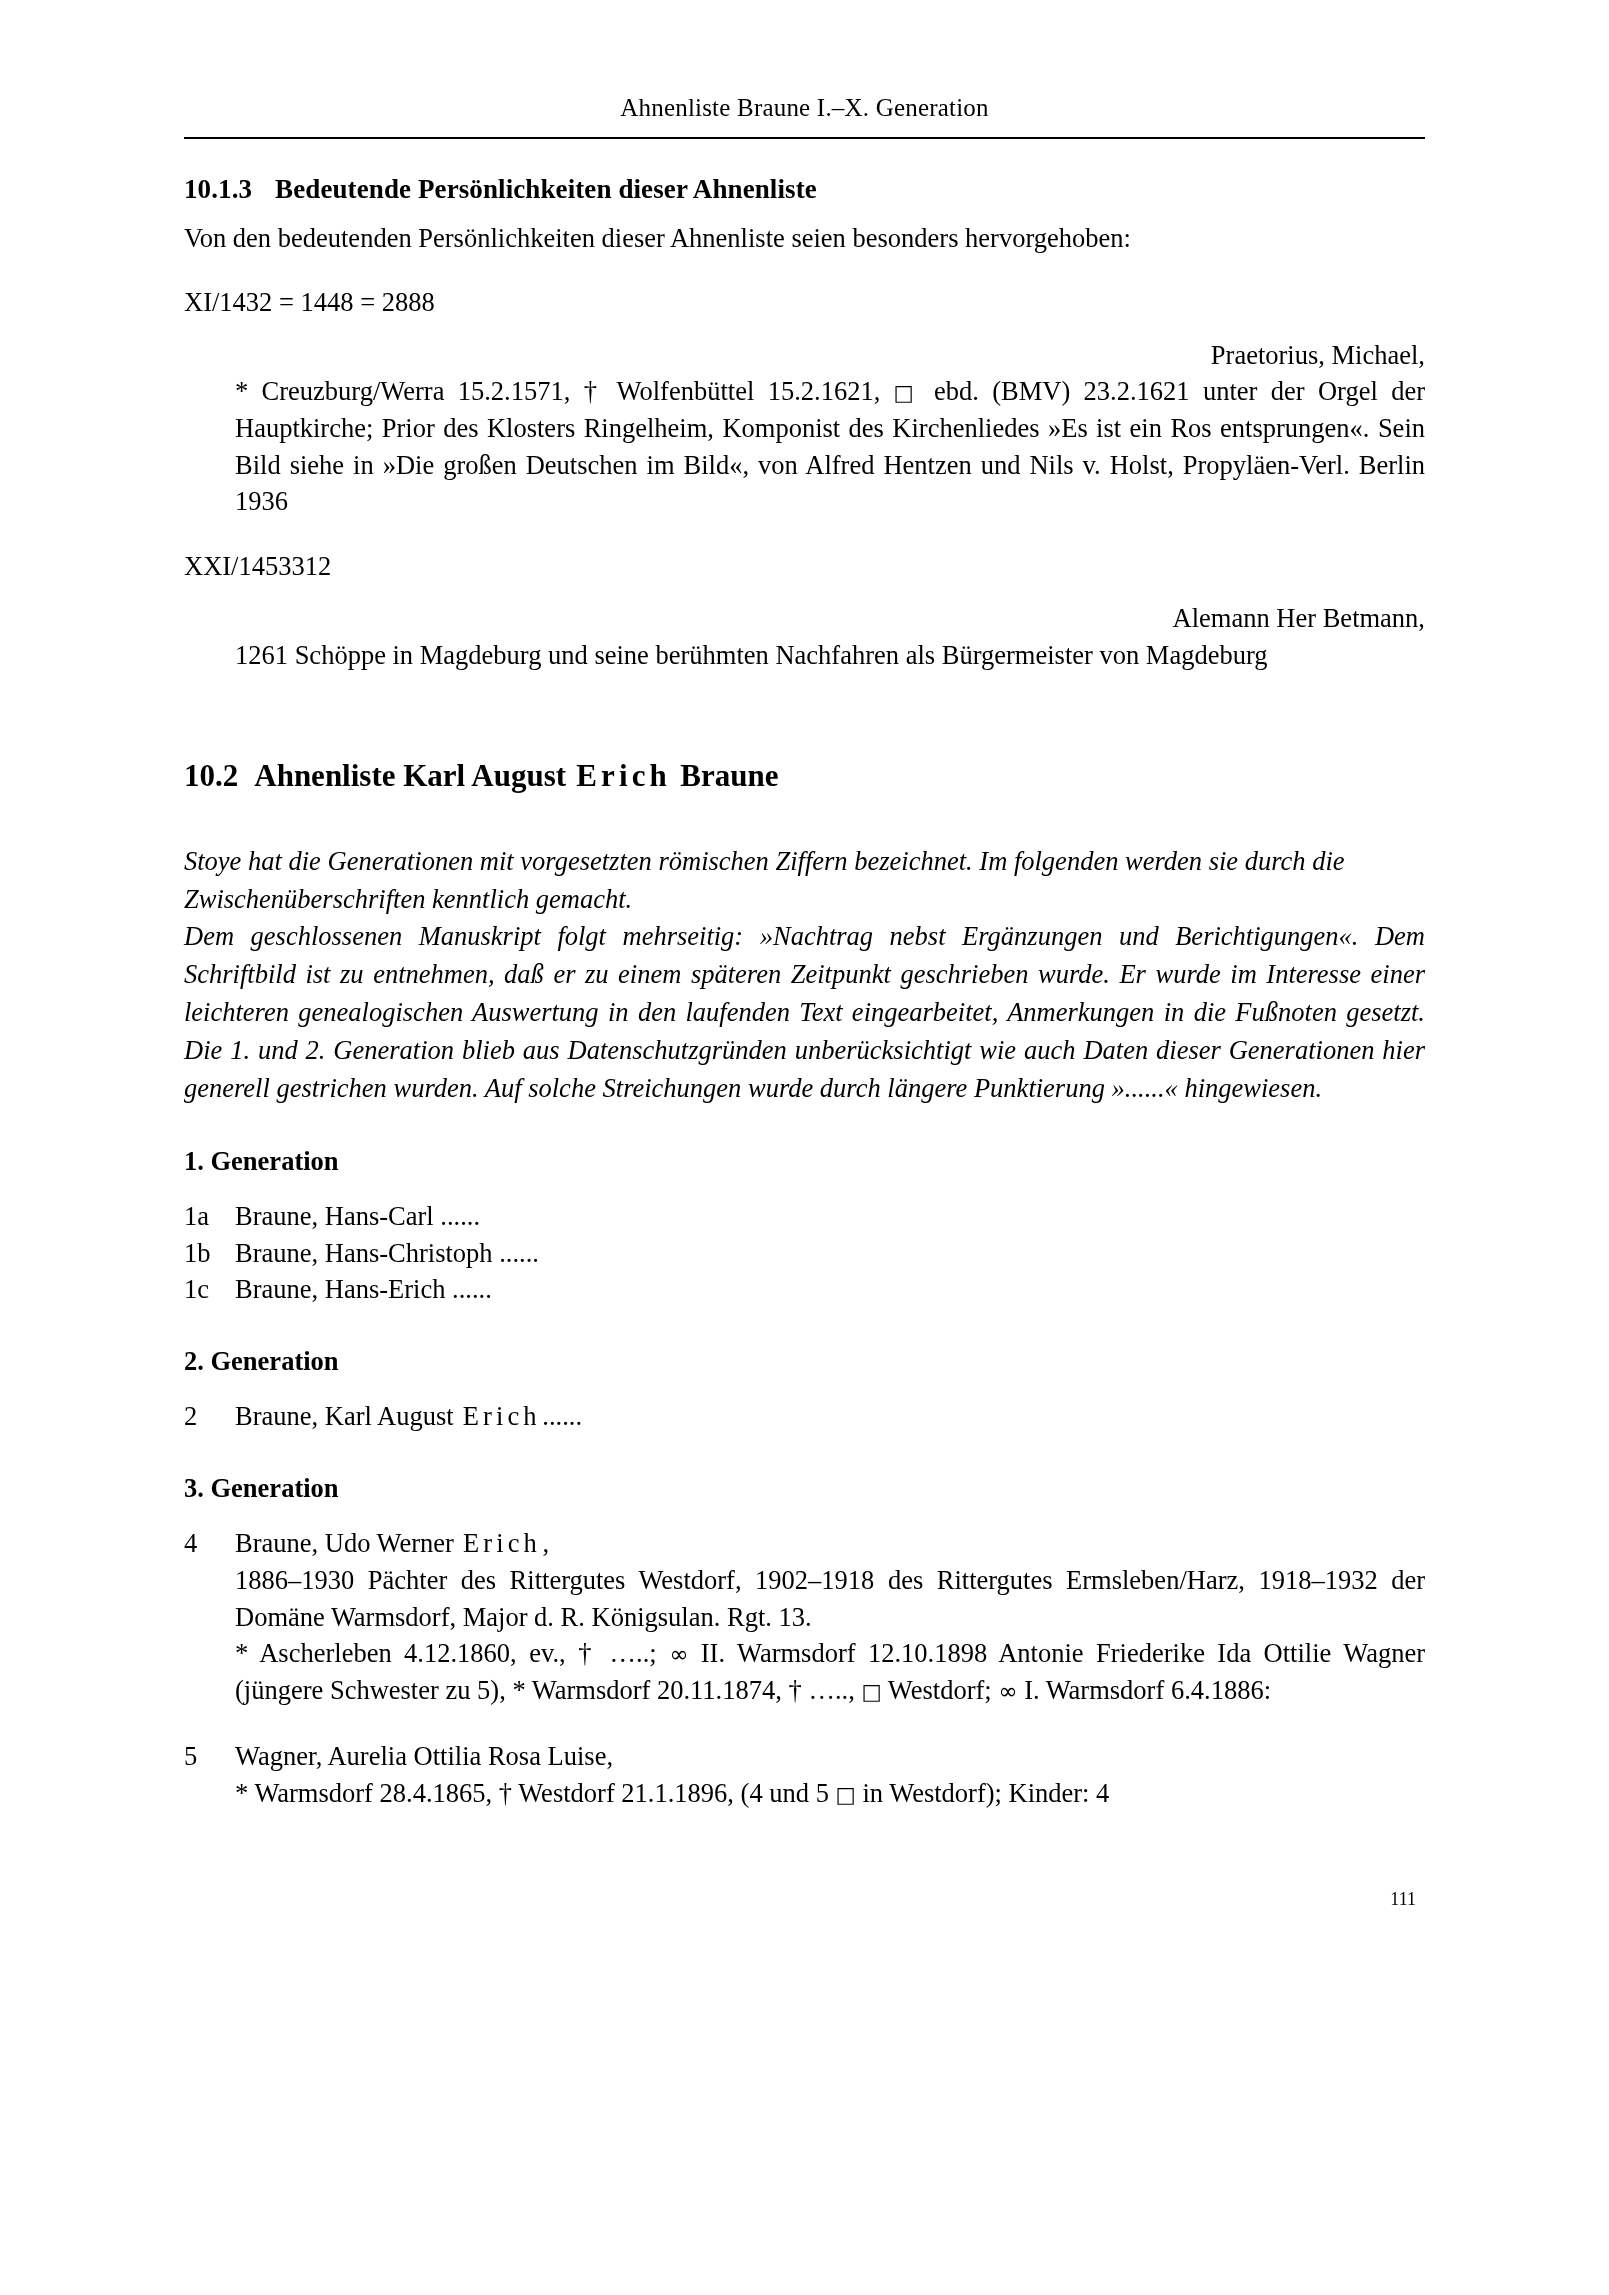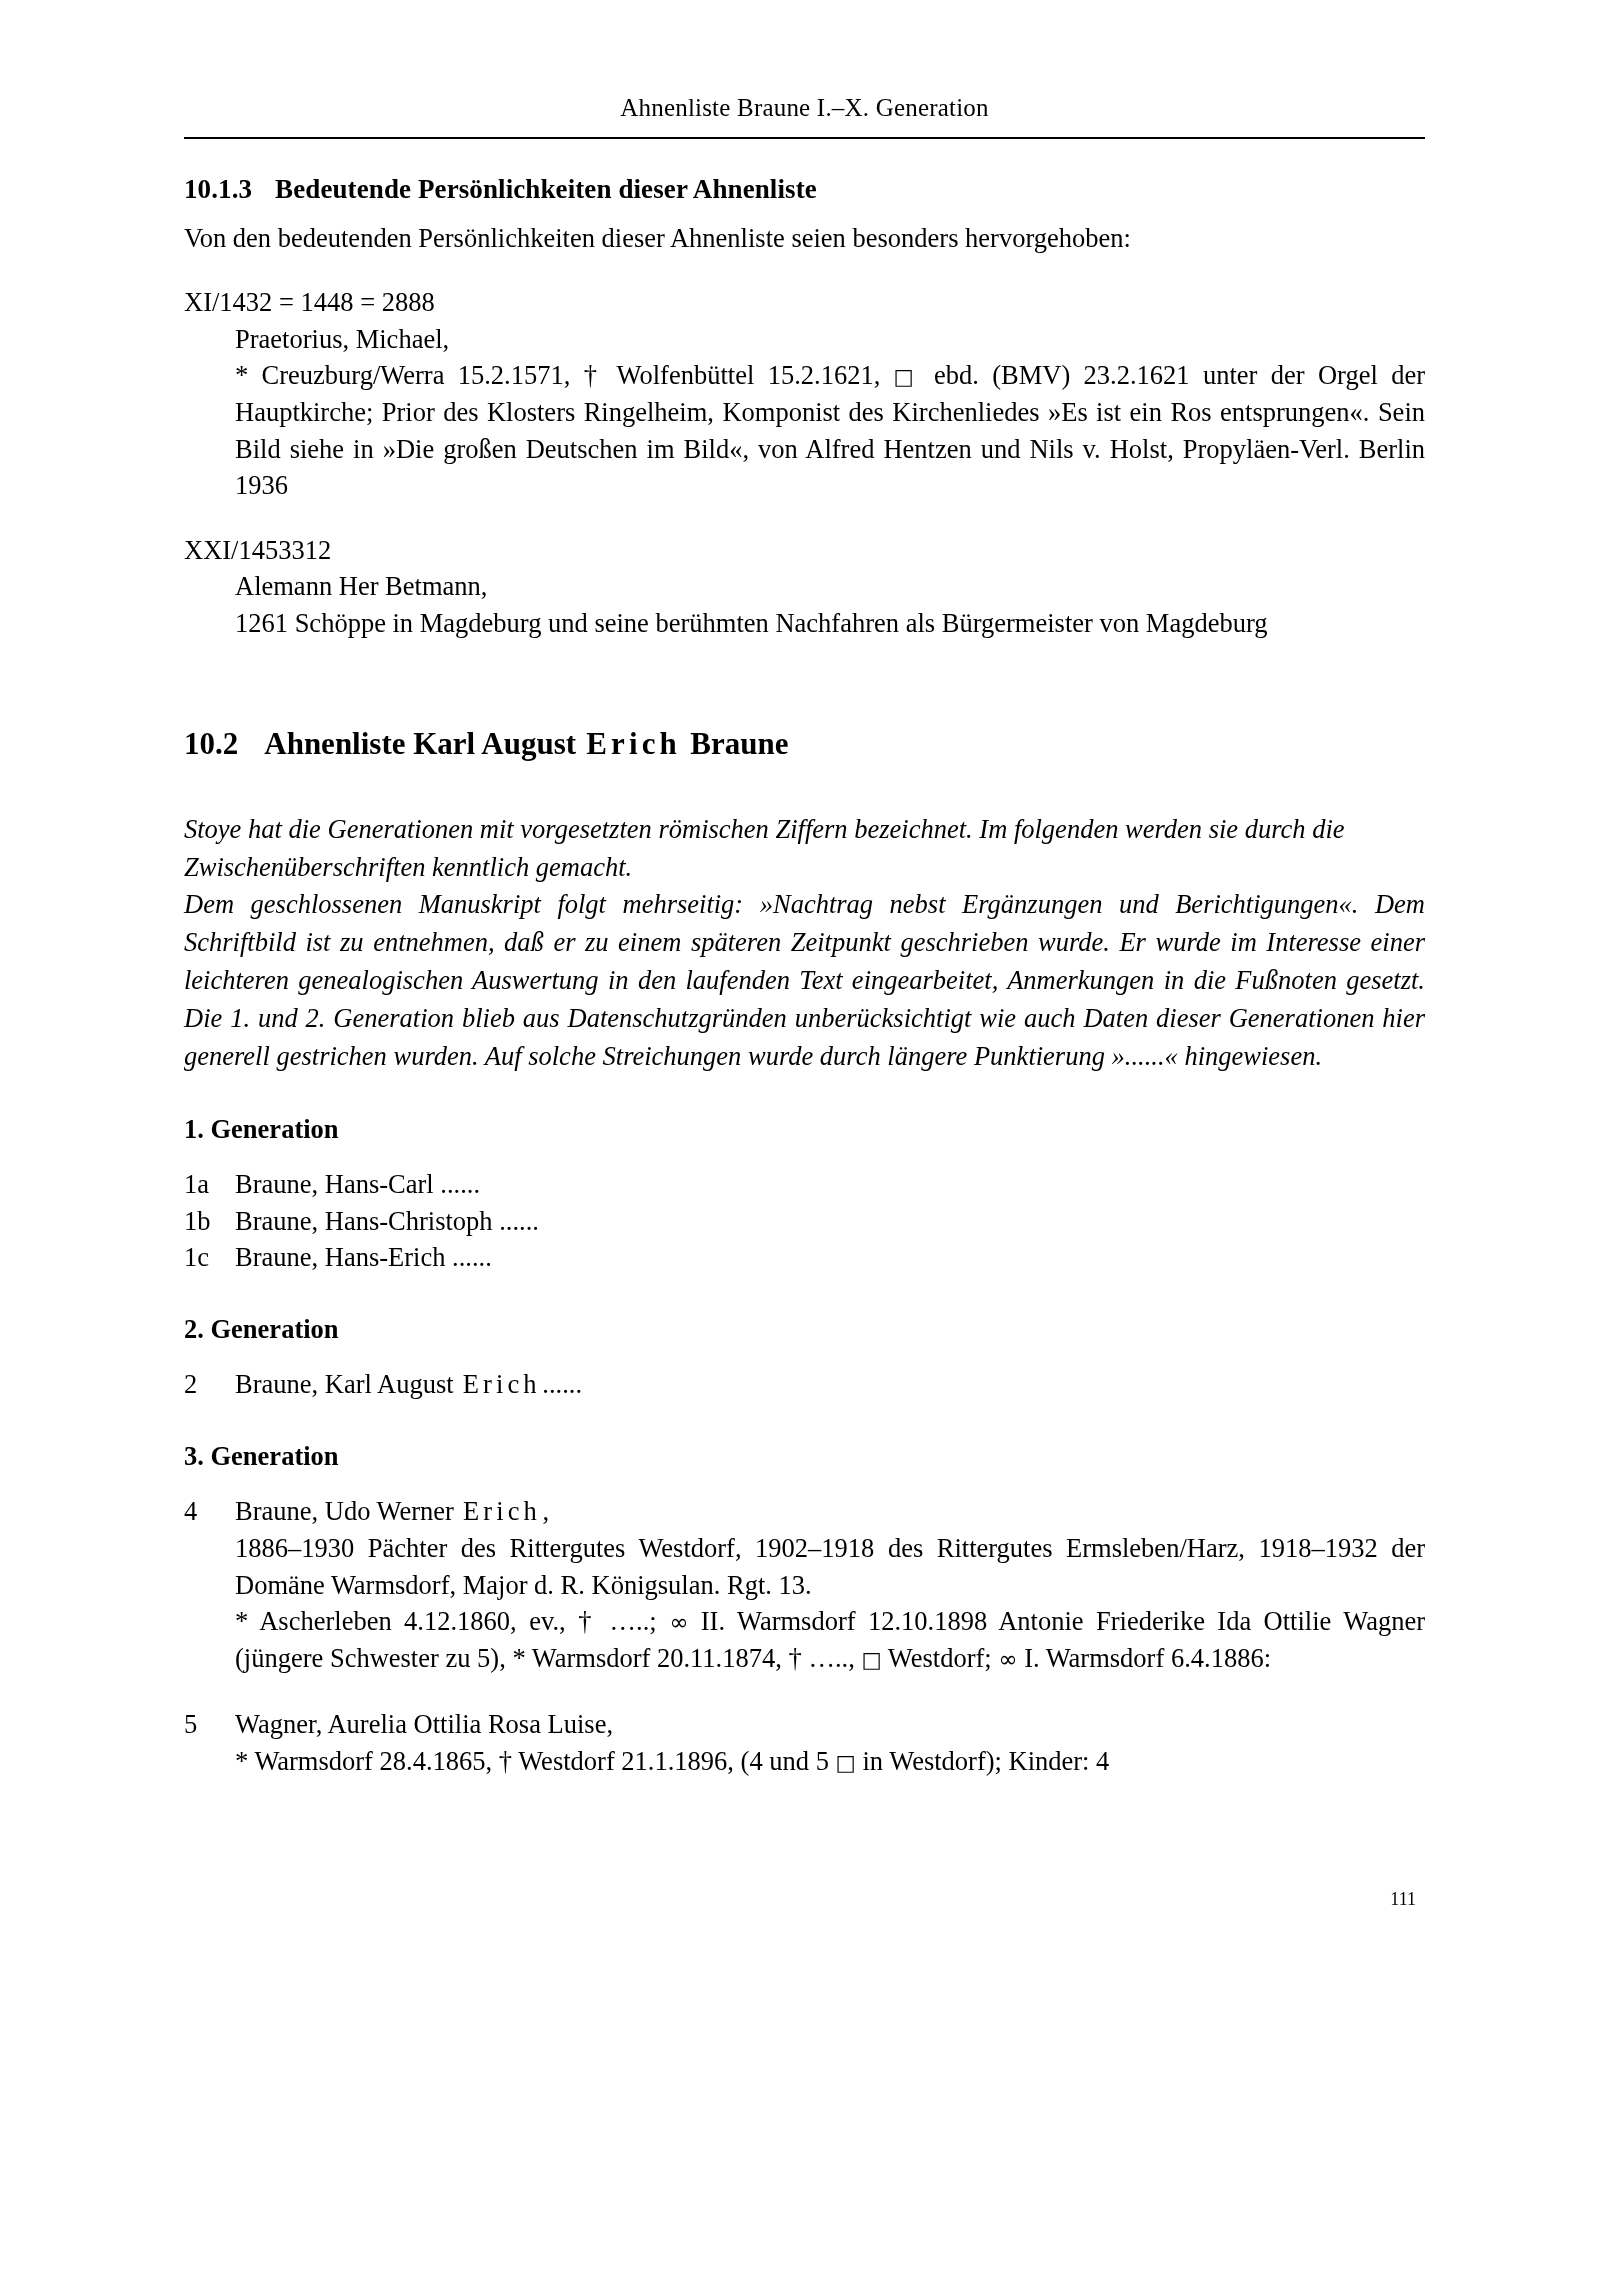--- a/index.html
+++ b/index.html
@@ -55,21 +55,21 @@
   h3.sub-heading .num {
     margin-right: 23px;
   }
   h2.main-heading {
     font-size: 31px;
     font-weight: bold;
     margin: 0;
     line-height: 1.3;
   }
   h2.main-heading .num {
-    margin-right: 26px;
+    margin-right: 16px;
   }
   .sperr {
     letter-spacing: 4.1px;
     padding-left: 2.5px;
     padding-right: 1.7px;
   }
   p.body-text {
     font-size: 26.5px;
     line-height: 1.38;
     margin: 0;
@@ -97,21 +97,22 @@
     font-size: 26.5px;
     line-height: 1.38;
   }
   .ref-body {
     margin-left: 51px;
     font-size: 26.5px;
     line-height: 1.38;
     text-align: justify;
   }
   .ref-body .line-left {
-    text-align: left;
+    text-align: right;
+    margin-top: 16px;
   }
   
   h4.gen-heading {
     font-size: 26.5px;
     font-weight: bold;
     margin: 0;
     line-height: 1.3;
   }
   .gen-entry {
     display: flex;

